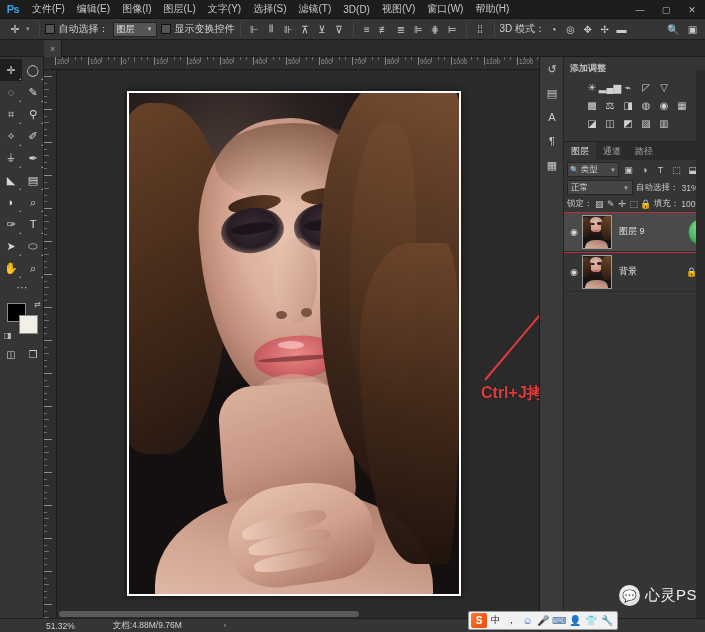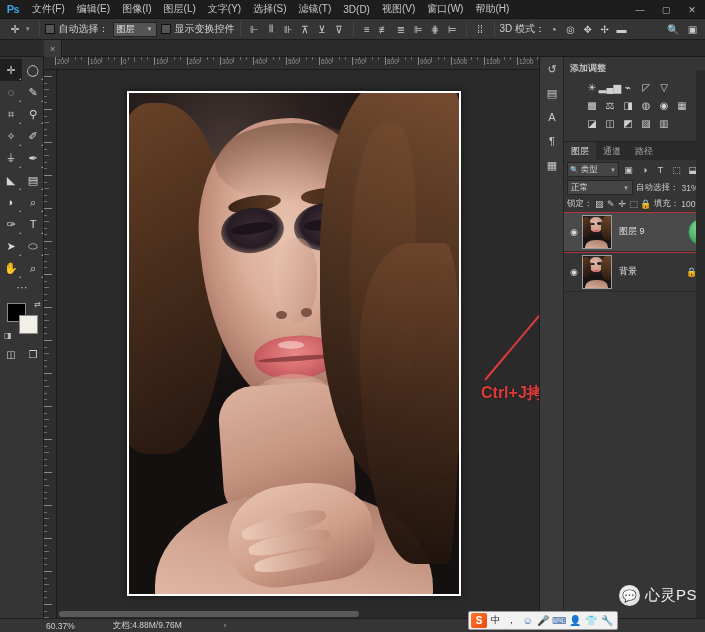--- a/index.html
+++ b/index.html
@@ -800,21 +800,21 @@
       </div>
     </div>
   </div>
 
   <div class="scroll-h">
     <div class="thumb"></div>
   </div>
   <div class="scroll-v"></div>
 
   <div class="statusbar">
-    <span class="st-zoom">60.37%</span>
+    <span class="st-zoom">51.32%</span>
     <span class="st-doc">文档:4.88M/9.76M</span>
     <span class="st-arrow">›</span>
   </div>
 
   <div class="watermark">
     <div class="wm-wechat">💬</div>
     <div class="wm-text">心灵PS</div>
   </div>
 
   <div class="ime">

